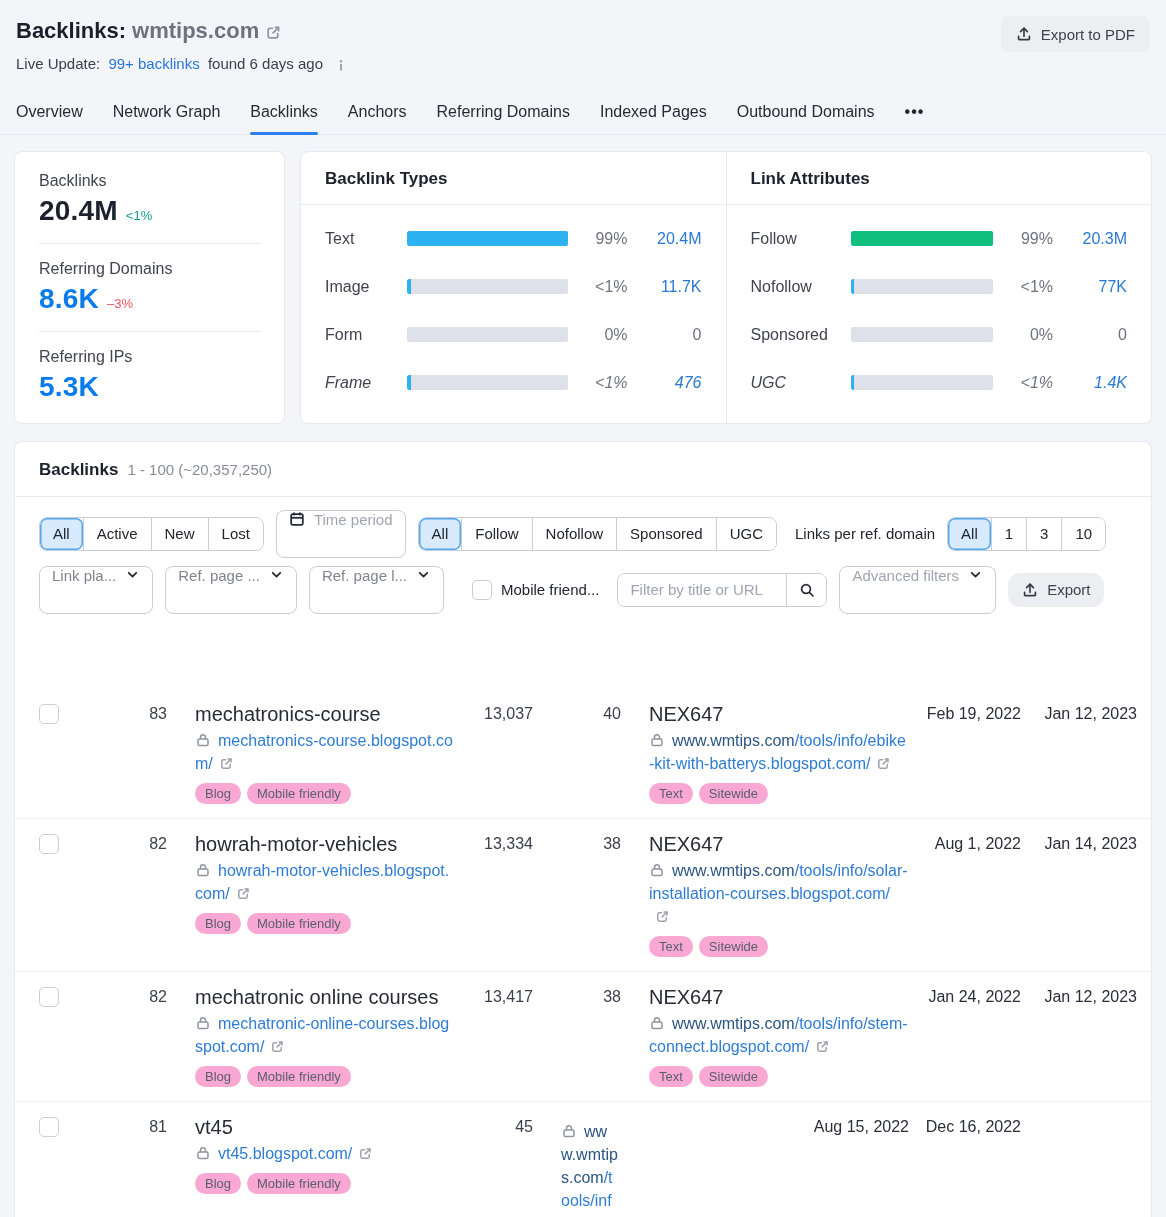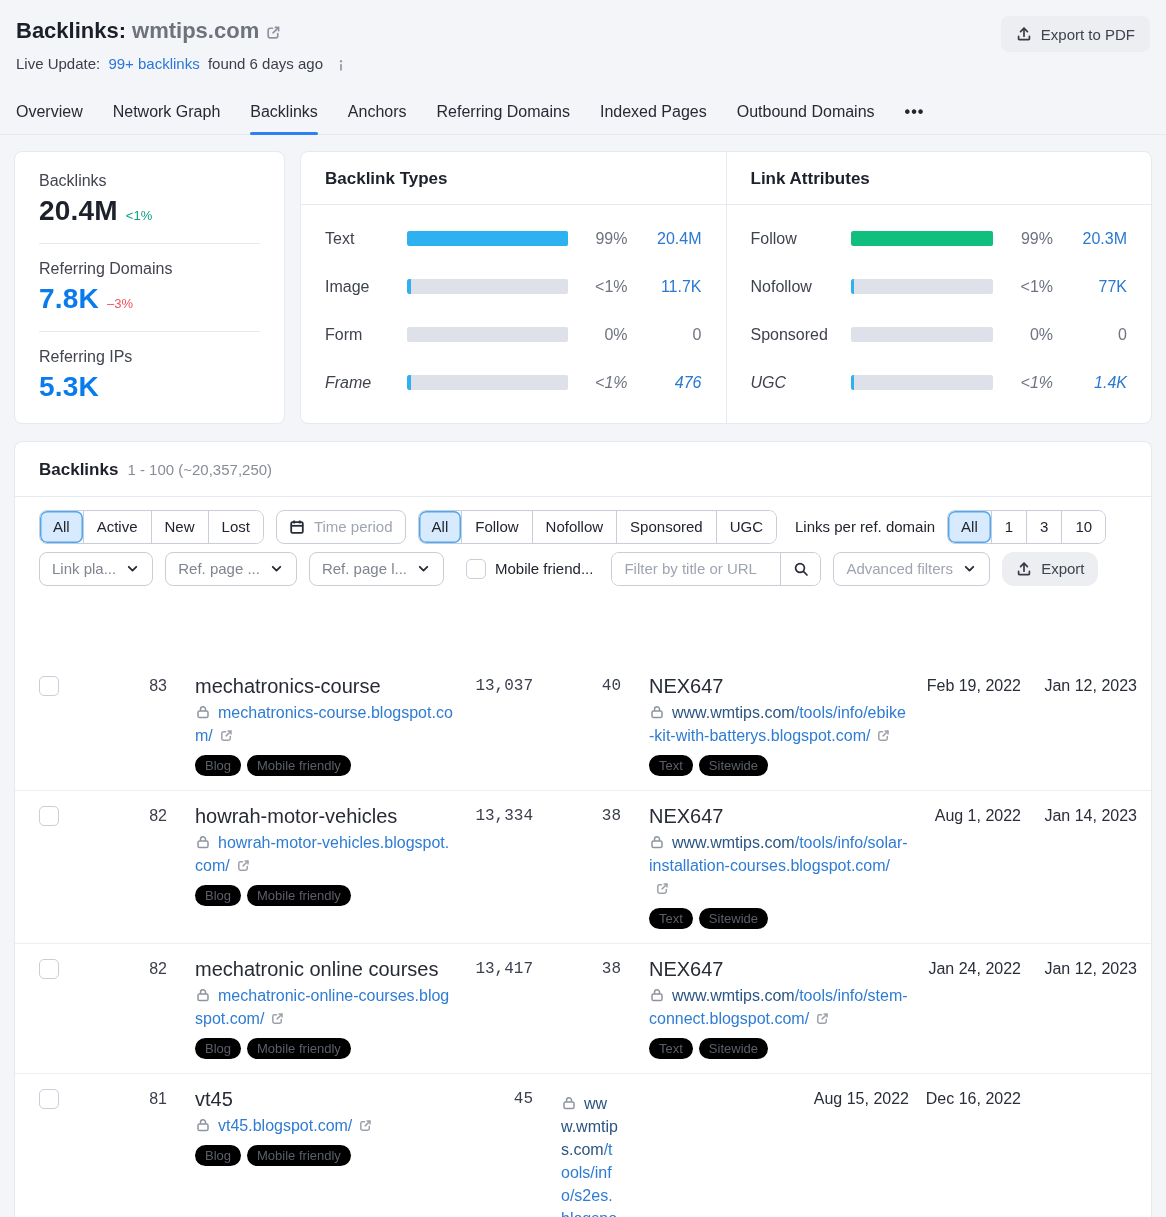--- a/index.html
+++ b/index.html
@@ -70,29 +70,29 @@
   .filters { padding:13px 24px 15px 24px; }
   .frow { display:flex; align-items:center; gap:12px; }
   .frow + .frow { margin-top:8px; }
 
   .seg { display:inline-flex; height:34px; border:1px solid #C8CDD8; border-radius:8px; background:#fff; overflow:hidden; }
   .segb { display:flex; align-items:center; padding:0 13px; background:#fff; border:none; border-left:1px solid #C8CDD8;
           font-family:inherit; font-size:15px; color:#21252E; cursor:pointer; }
   .segb:first-child { border-left:none; }
   .segb.active { background:#D8EBFE; box-shadow:inset 0 0 0 1.5px #51A8EF; border-radius:7px; }
 
-  .fbtn { display:inline-flex; align-items:center; gap:9px; height:34px; padding:0 12px;
+  .fbtn { display:inline-flex; align-items:flex-start; gap:9px; height:48px; padding:0 12px;
           border:1px solid #C8CDD8; border-radius:8px; background:#fff;
           font-family:inherit; font-size:15px; cursor:pointer; }
   .fbtn .ph { color:#9FA5B0; }
   .fbtn .gh { color:#7F848F; }
   .fbtn svg.dark { color:#262B35; }
   .flabel { font-size:15px; color:#21252E; margin-left:6px; }
 
-  .mobchk { display:inline-flex; align-items:center; gap:9px; font-size:15px; color:#21252E; margin-left:10px; cursor:pointer; }
+  .mobchk { display:inline-flex; align-items:center; gap:9px; font-size:15px; color:#21252E; margin-left:16px; cursor:pointer; }
   .cbx { width:20px; height:20px; border:1.5px solid #C9CED8; border-radius:5px; background:#fff; flex:none; display:inline-block; }
 
   .search { display:inline-flex; height:34px; border:1px solid #C8CDD8; border-radius:8px; background:#fff; overflow:hidden; margin-left:6px; }
   .search input { border:none; outline:none; padding:0 12px; width:168px; font-family:inherit; font-size:15px; color:#23262F; }
   .search input::placeholder { color:#9FA5B0; }
   .search .mag { width:40px; display:flex; align-items:center; justify-content:center; border:none; border-left:1px solid #C8CDD8; background:#fff; color:#262B35; cursor:pointer; }
 
   .btn-export { display:inline-flex; align-items:center; gap:9px; height:34px; padding:0 14px;
                 background:#ECEEF2; border:none; border-radius:12px;
                 font-family:inherit; font-size:15px; color:#3E434E; cursor:pointer; }
@@ -107,22 +107,22 @@
   .rcb { margin-top:1px; }
   .score { text-align:right; font-size:16px; color:#3A3F4B; line-height:22px; }
   .srccol, .tgtcol { padding-left:28px; min-width:0; }
   .rtitle { font-size:20px; color:#272B34; line-height:22px; }
   .rurl { margin-top:4px; font-size:16px; line-height:23px; word-break:break-all; }
   .rurl a { color:#2F7CD3; text-decoration:none; }
   .rurl .lock-ic { color:#8F95A0; margin-right:7px; vertical-align:-2px; }
   .rurl .ext-ic { color:#9CA1AB; margin-left:6px; vertical-align:-2px; }
   .rurl .tdom { color:#2B5580; }
   .tags { margin-top:8px; display:flex; gap:6px; flex-wrap:wrap; }
-  .tag { background:#000000; border-radius:12px; padding:3px 10px; font-size:13px; color:#5A5F6A; white-space:nowrap; }
-  .num { text-align:right; font-size:16px; color:#3A3F4B; line-height:22px;font-family:Liberation Mono, monospace; }
+  .tag { background:#f9a8d4; border-radius:12px; padding:3px 10px; font-size:13px; color:#5A5F6A; white-space:nowrap; }
+  .num { text-align:right; font-size:16px; color:#3A3F4B; line-height:22px; }
   .date { text-align:right; font-size:16px; color:#2A2E38; line-height:22px; }
 </style>
 </head>
 <body>
 
 <svg width="0" height="0" style="position:absolute">
   <defs>
     <g id="i-ext" fill="none" stroke="currentColor" stroke-width="1.6" stroke-linecap="round" stroke-linejoin="round">
       <path d="M7 4H4.8A1.8 1.8 0 0 0 3 5.8v5.4A1.8 1.8 0 0 0 4.8 13h5.4a1.8 1.8 0 0 0 1.8-1.8V9"></path>
       <path d="M9.7 3.2H12.8V6.3"></path>
@@ -191,21 +191,21 @@
 
 <div class="cards">
   <div class="card summary">
     <div class="sblock">
       <div class="slabel">Backlinks</div>
       <div class="sval dark"><span>20.4M</span><span class="chg pos">&lt;1%</span></div>
     </div>
     <hr>
     <div class="sblock">
       <div class="slabel">Referring Domains</div>
-      <div class="sval blue"><span>7.8K</span><span class="chg neg">–3%</span></div>
+      <div class="sval blue"><span>8.6K</span><span class="chg neg">–3%</span></div>
     </div>
     <hr>
     <div class="sblock">
       <div class="slabel">Referring IPs</div>
       <div class="sval blue">5.3K</div>
     </div>
   </div>
 
   <div class="card panels">
     <div class="panel types">

